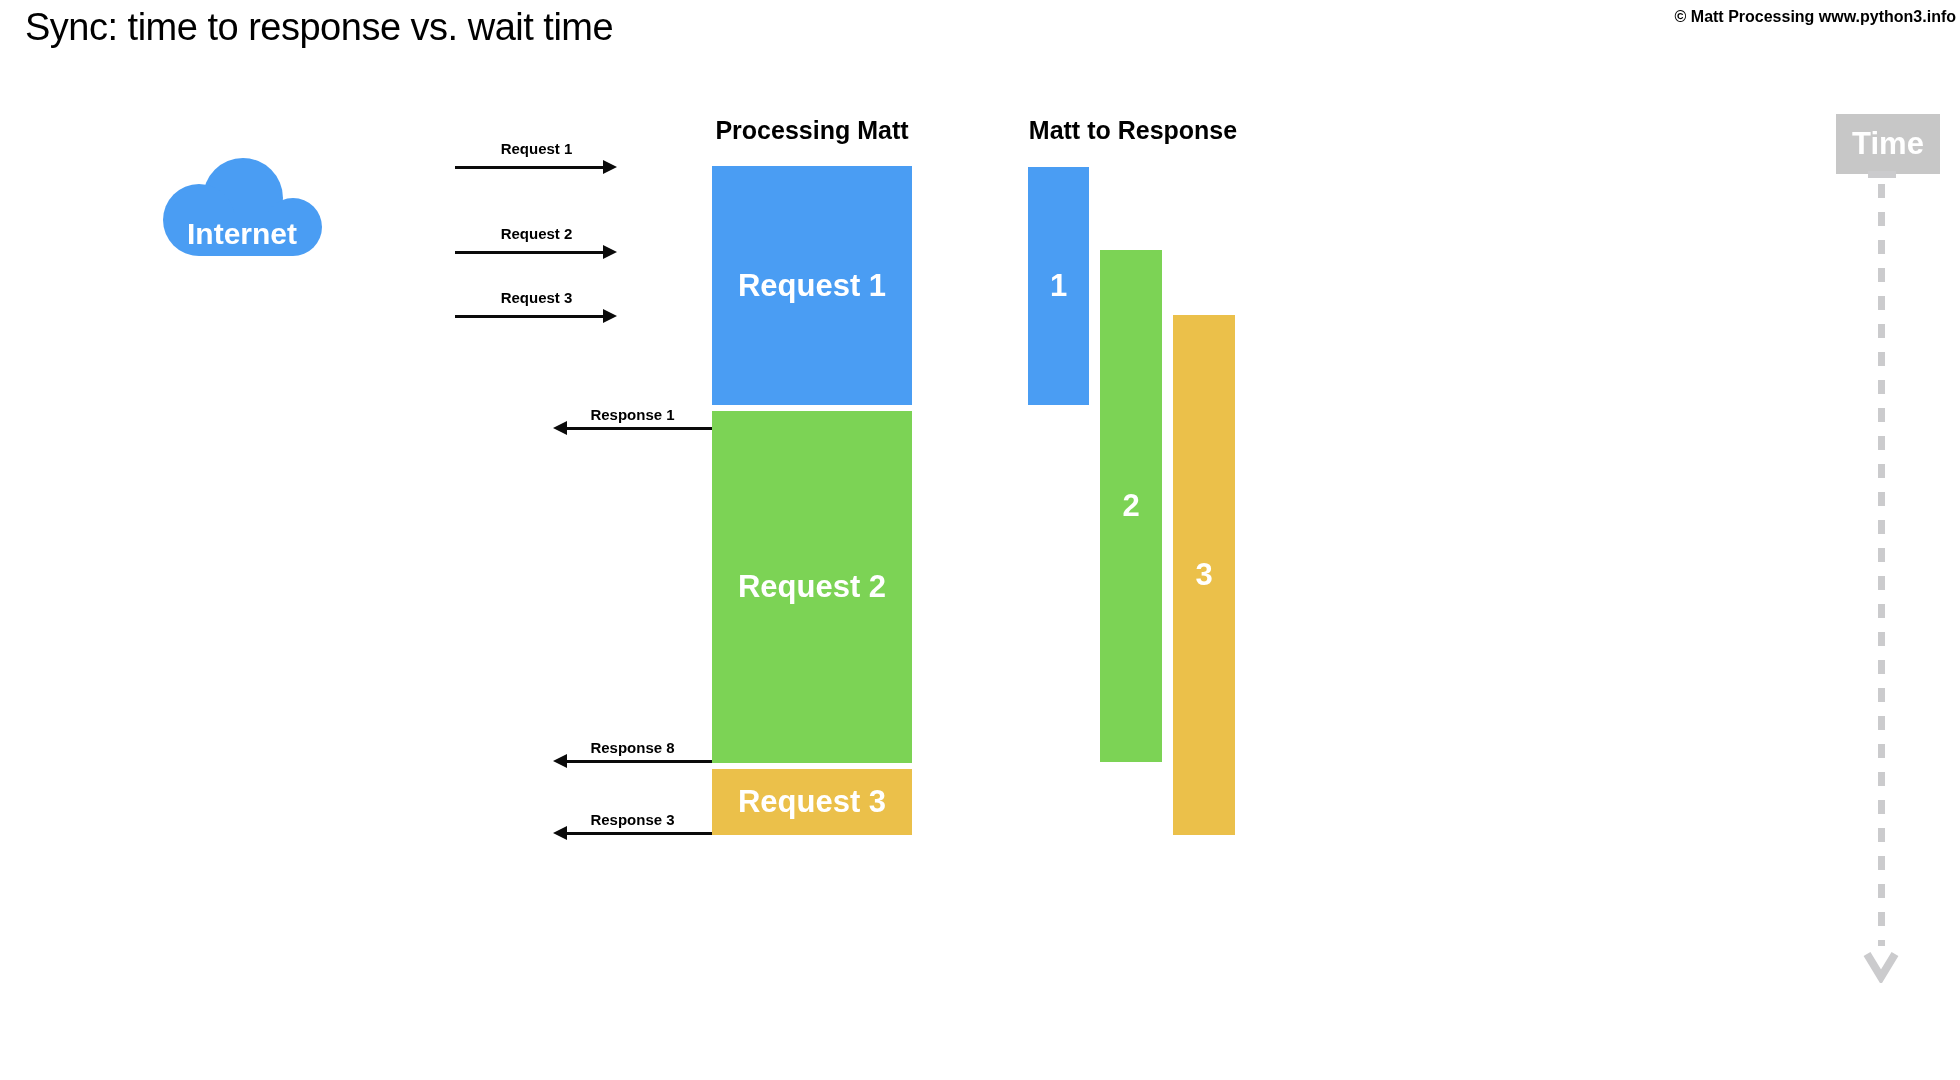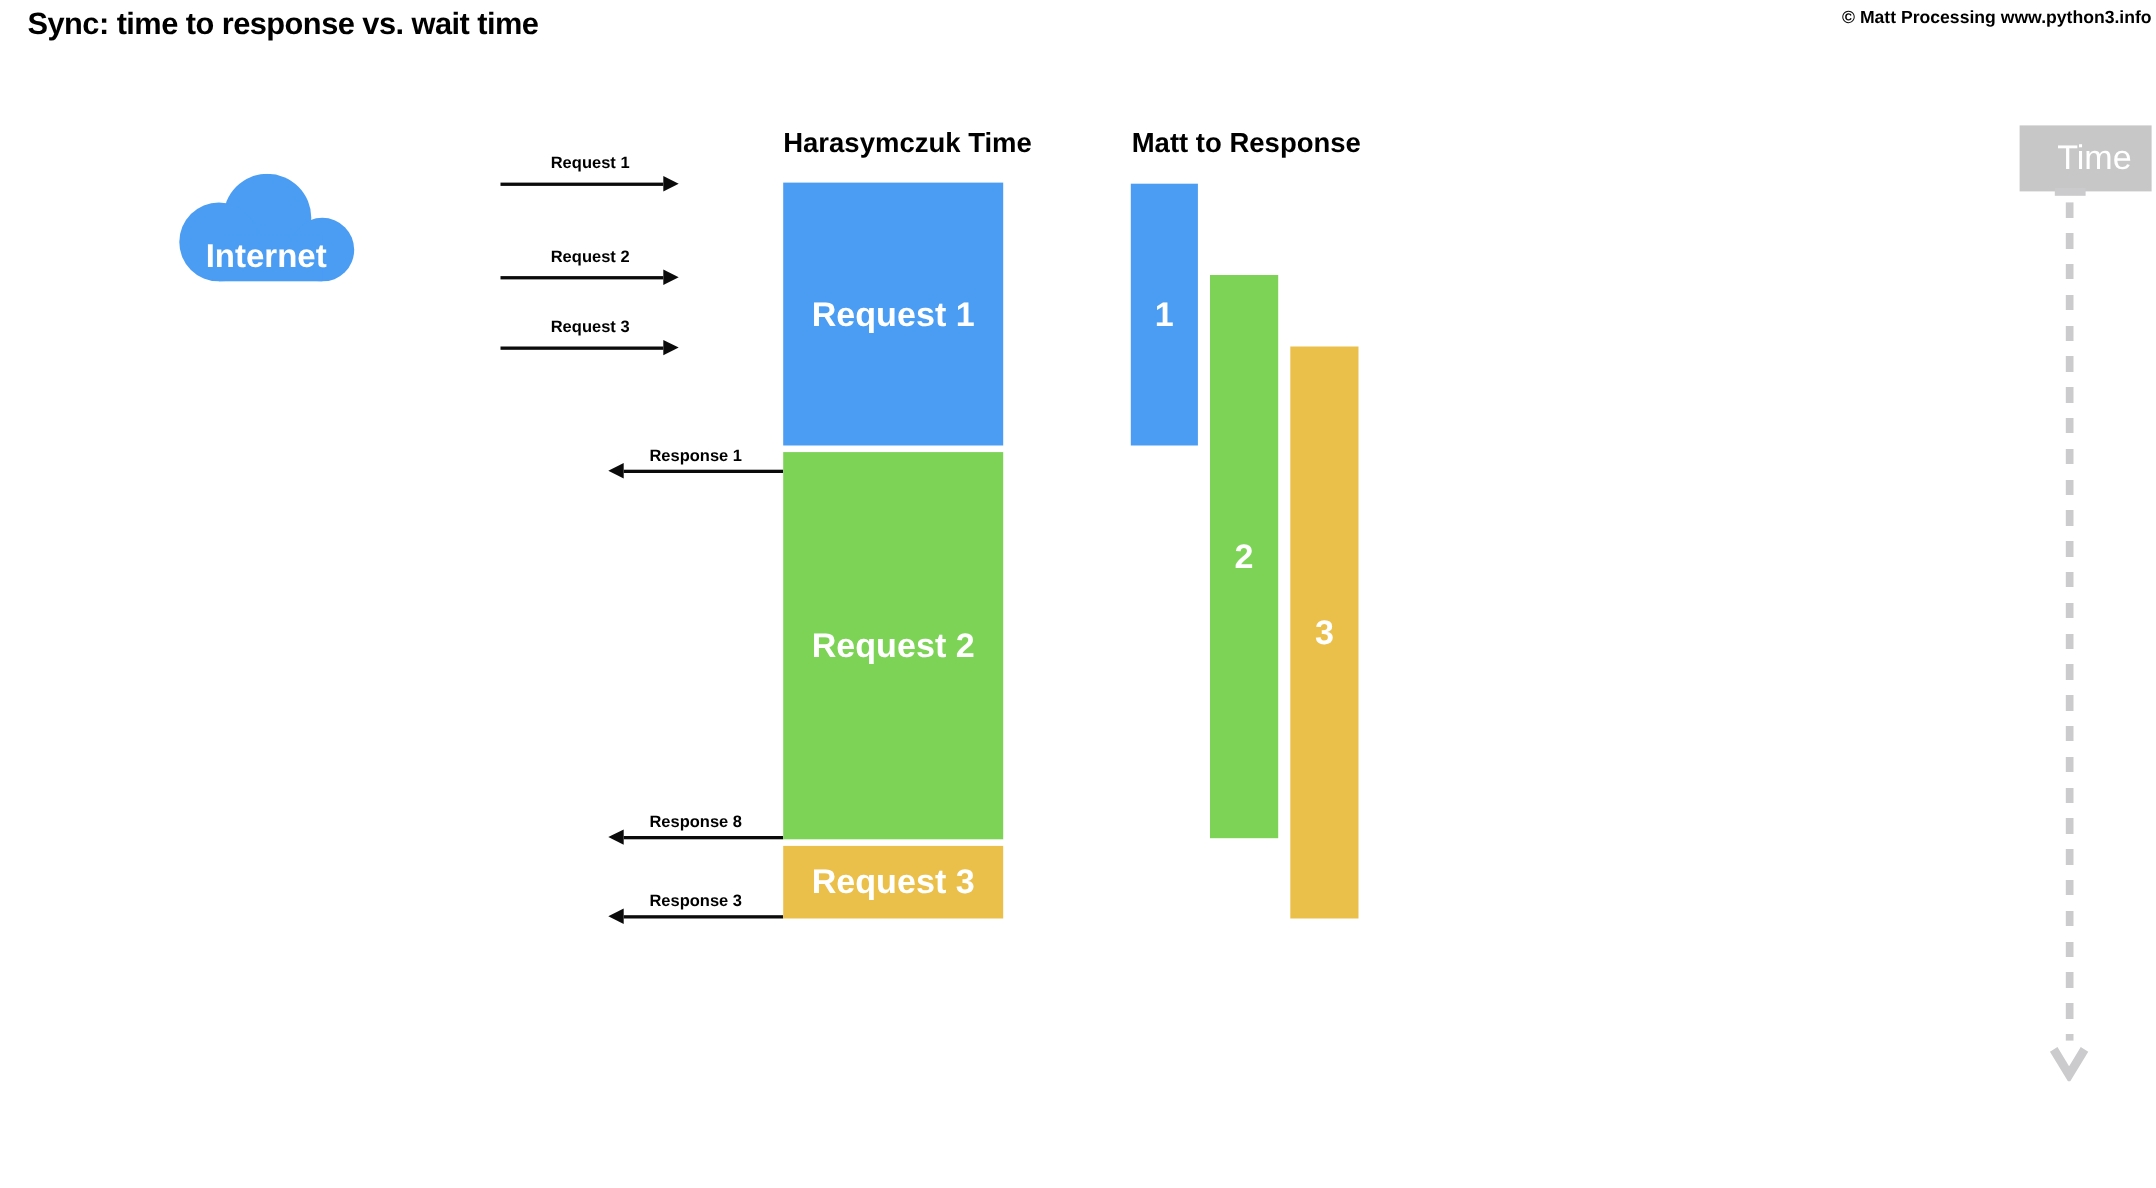--- a/index.html
+++ b/index.html
@@ -15,22 +15,22 @@
     background: #ffffff;
     overflow: hidden;
   }
 
   
   .title {
     position: absolute;
     left: 25px;
     top: 6px;
     margin: 0;
-    font-size: 28px;
-    font-weight: bold;
+    font-size: 38px;
+    font-weight: normal;
     letter-spacing: -0.5px;
     color: #000;
     white-space: nowrap;
   }
   .copyright {
     position: absolute;
     top: 8px;
     right: 4px;
     font-size: 16px;
     font-weight: bold;
@@ -161,23 +161,22 @@
   .time-box {
     position: absolute;
     left: 1836px;
     top: 114px;
     width: 104px;
     height: 60px;
     display: flex;
     align-items: center;
     justify-content: center;
     color: #ffffff;
-    font-weight: normal;
+    font-weight: bold;
     font-size: 31px;
-    padding-left: 16px;
   }
   .time-tick {
     position: absolute;
     left: 1868px;
     top: 171px;
     width: 28px;
     height: 7px;
     background: #cbcbcd;
   }
   .time-dash {
@@ -243,21 +242,21 @@
       <i class="head-left"></i>
     </div>
   </div>
   <div class="resp-arrow resp3">
     <div class="arrow-label">Response 3</div>
     <div class="arrow-line" style="background: rgb(11, 11, 11);">
       <i class="head-left"></i>
     </div>
   </div>
 
-  <div class="section-header proc-header">Harasymczuk Time</div>
+  <div class="section-header proc-header">Processing Matt</div>
   <div class="pbar pbar1" style="background: rgb(74, 157, 243);">
     <span class="bar-text">Request 1</span>
   </div>
   <div class="pbar pbar2" style="background: rgb(124, 211, 85);">
     <span class="bar-text">Request 2</span>
   </div>
   <div class="pbar pbar3" style="background: rgb(235, 192, 74);">
     <span class="bar-text">Request 3</span>
   </div>
 

